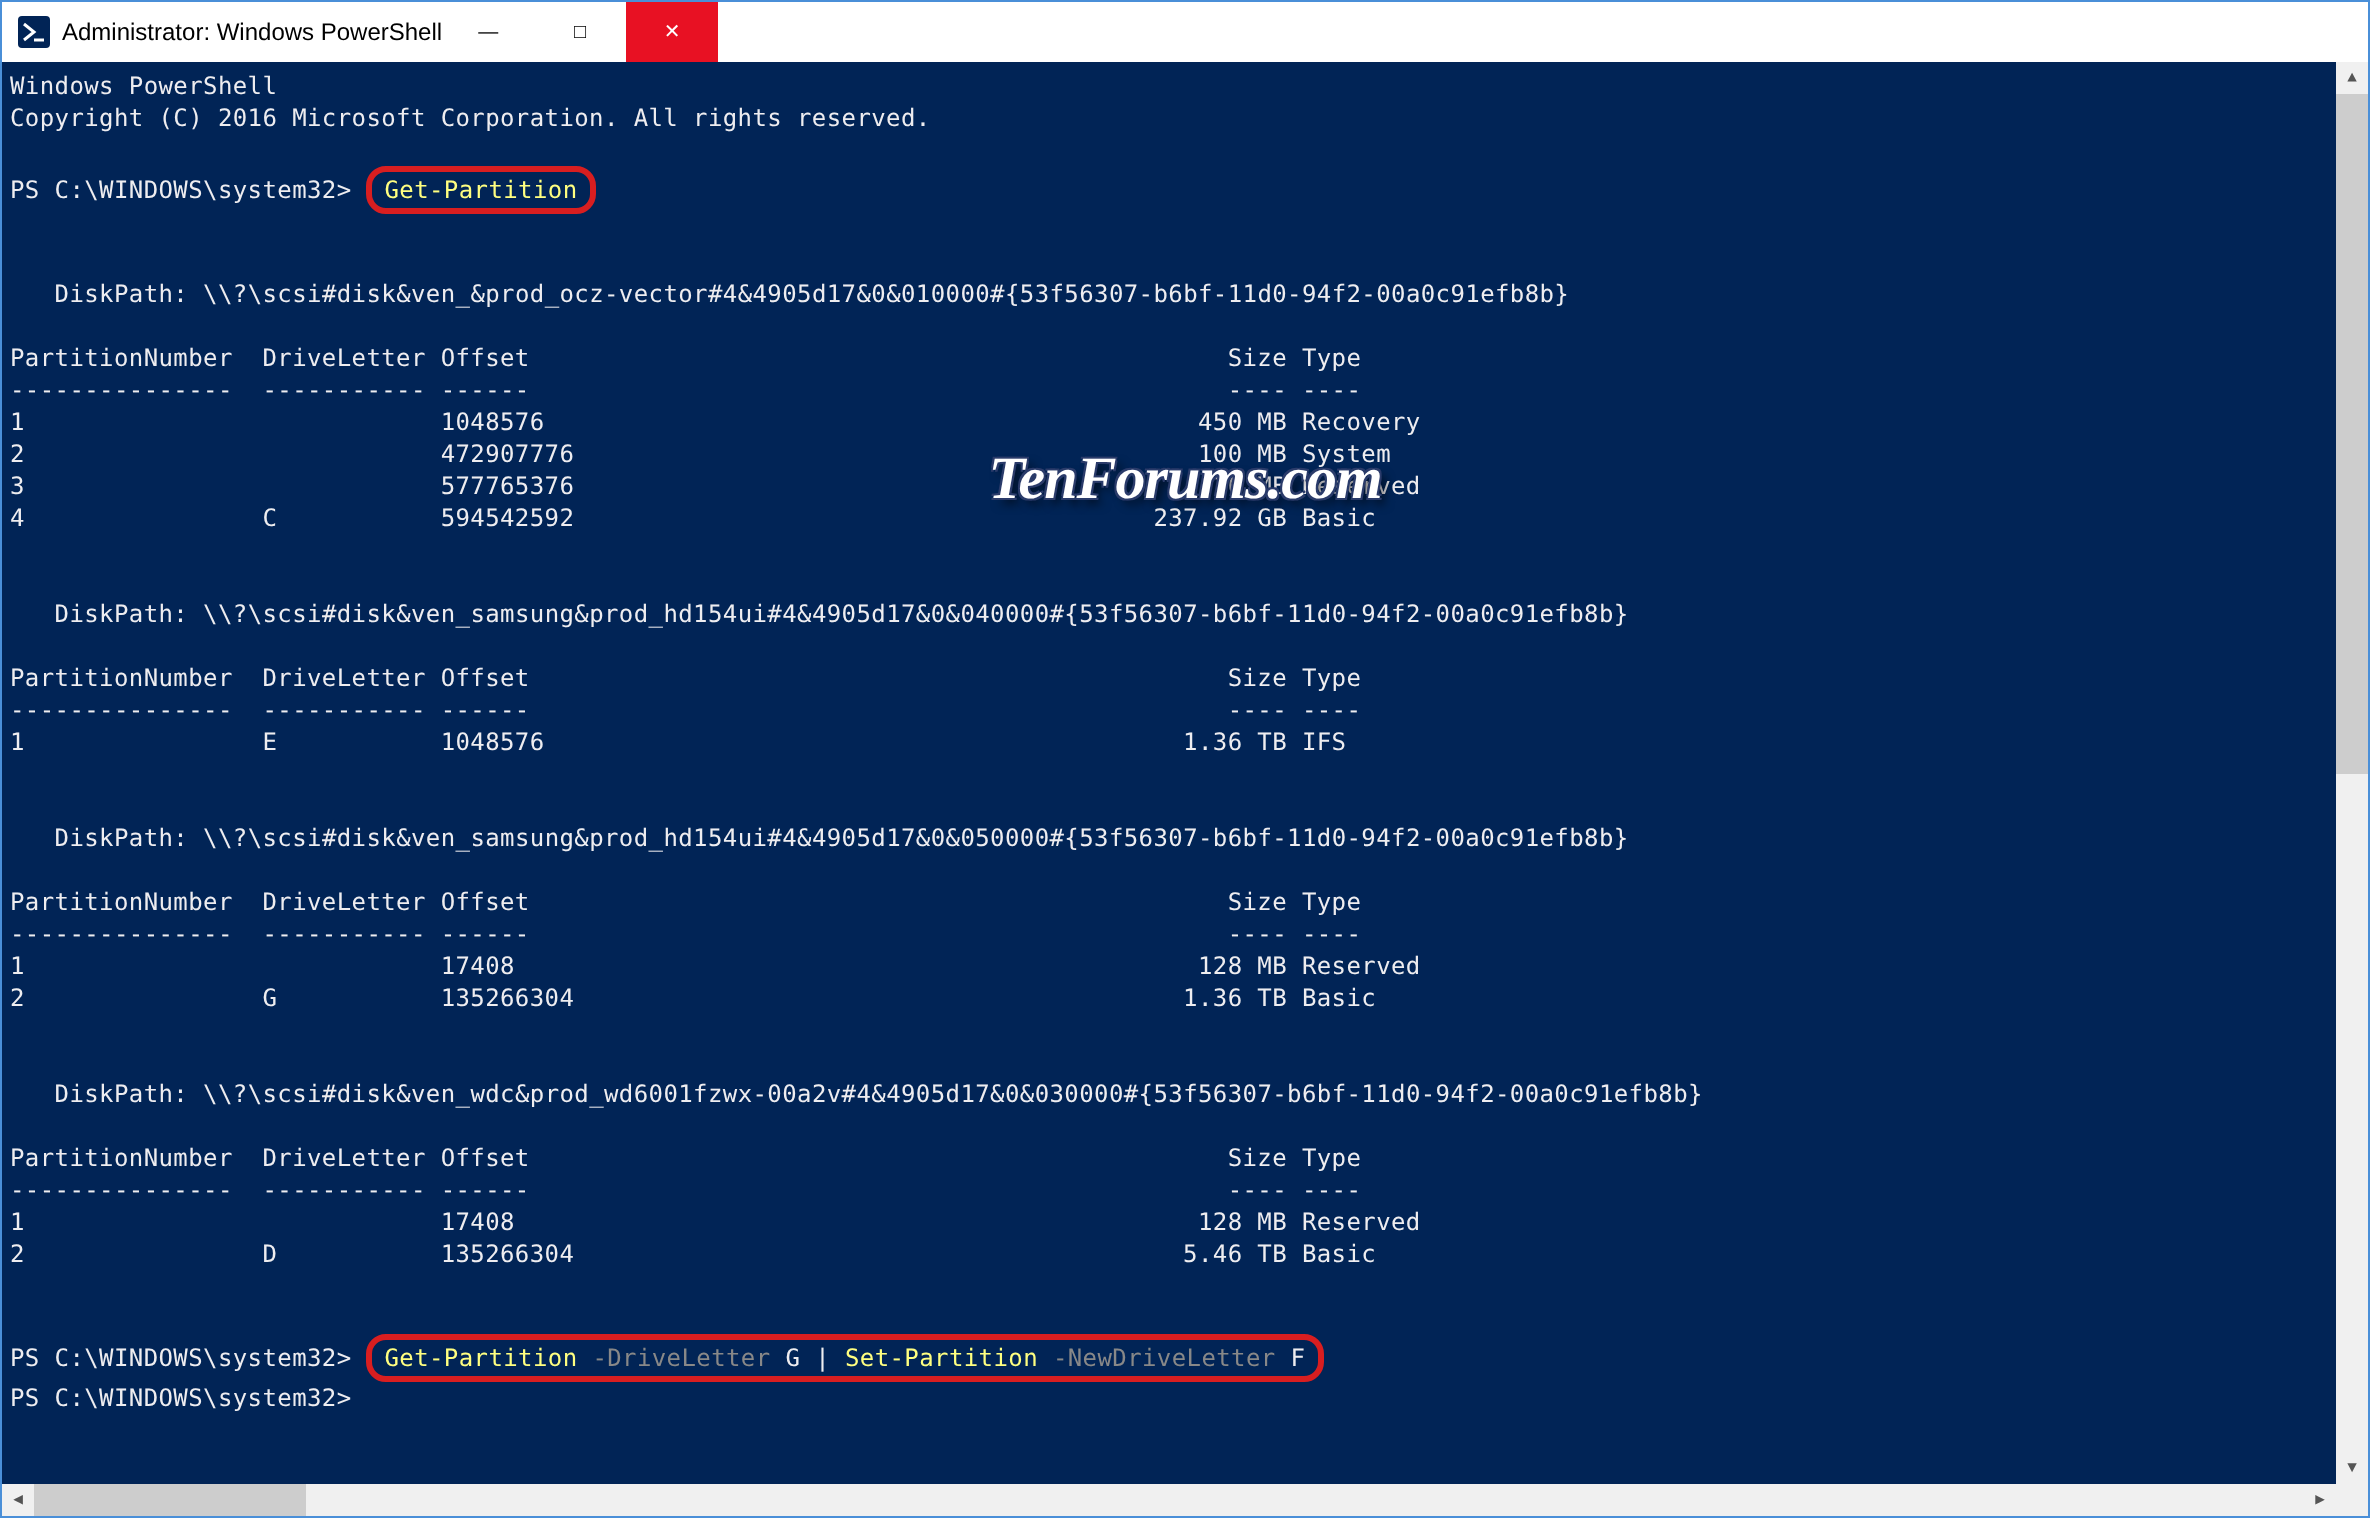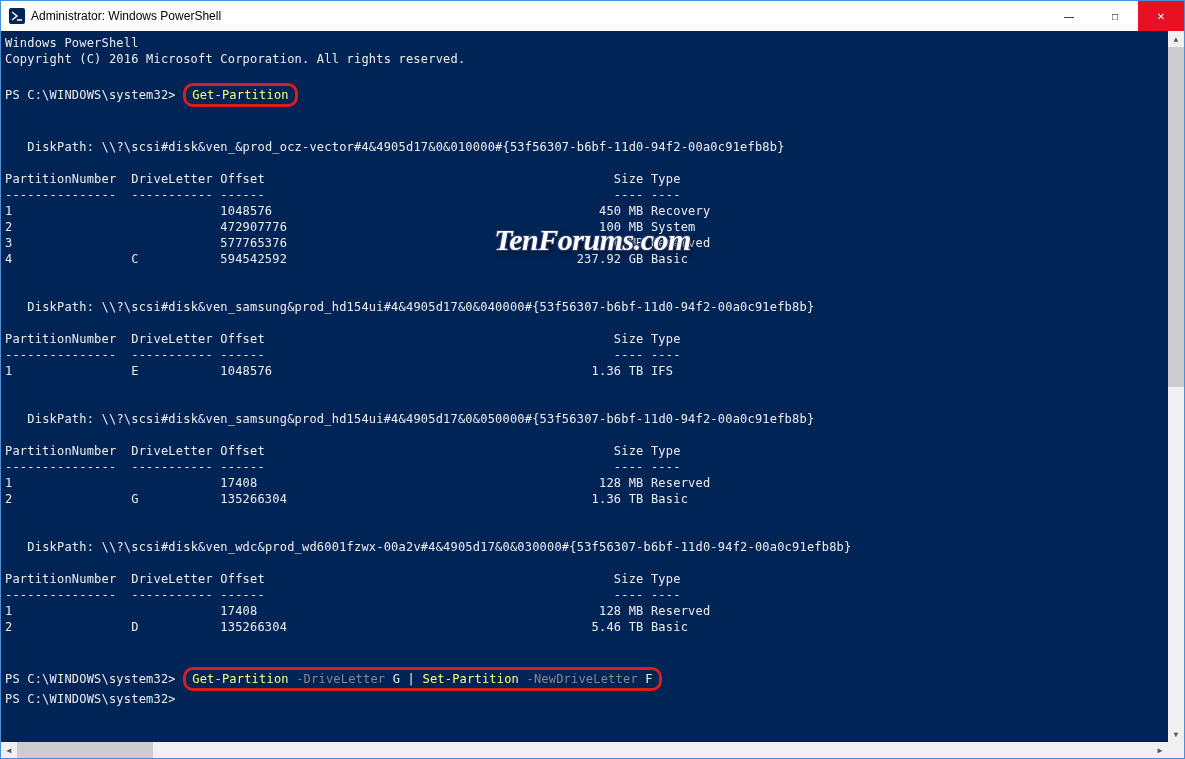--- a/index.html
+++ b/index.html
@@ -12,21 +12,20 @@
       display: flex;
       flex-direction: column;
       border: 1px solid #4a8fd8;
     }
     
     .titlebar {
       height: 30px;
       background: #ffffff;
       display: flex;
       align-items: center;
-      justify-content: space-between;
       font-family: "Segoe UI", Tahoma, sans-serif;
       font-size: 12px;
     }
     .titlebar-left { display: flex; align-items: center; gap: 6px; padding-left: 8px; }
     .titlebar-icon { width: 16px; height: 16px; display:inline-flex; align-items:center; justify-content:center;}
     .titlebar-icon svg { width:16px; height:16px; }
     .title-text { color: #000; }
     .win-controls { display: flex; height: 100%; }
     .win-btn {
       width: 46px; height: 100%;

